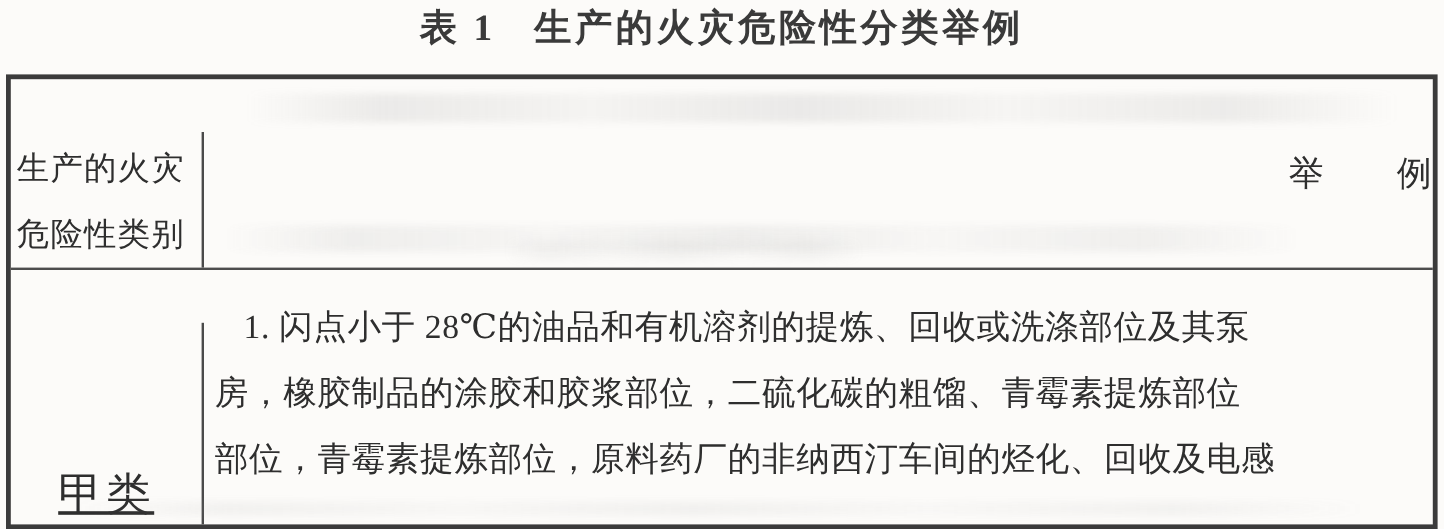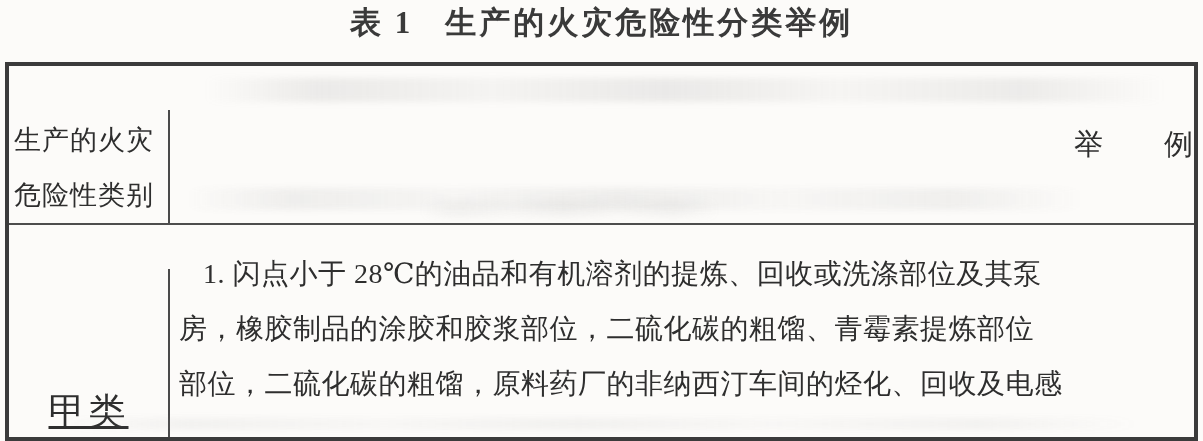--- a/index.html
+++ b/index.html
@@ -144,21 +144,21 @@
       </div>
     </div>
 
     <div class="t-row body-row">
       <div class="cat-cell body-cat">
         <span>甲类</span>
       </div>
       <div class="ex-cell body-ex">
         <div class="ex-line first">1. 闪点小于 28℃的油品和有机溶剂的提炼、回收或洗涤部位及其泵</div>
         <div class="ex-line">房，橡胶制品的涂胶和胶浆部位，二硫化碳的粗馏、青霉素提炼部位</div>
-        <div class="ex-line">部位，二硫化碳的粗馏，原料药厂的非纳西汀车间的烃化、回收及电感</div>
+        <div class="ex-line">部位，青霉素提炼部位，原料药厂的非纳西汀车间的烃化、回收及电感</div>
       </div>
     </div>
 
   </div>
 
   <div class="ghost ghost-1"></div>
   <div class="ghost ghost-2"></div>
   <div class="ghost ghost-3"></div>
   <div class="ghost ghost-4"></div>
 

